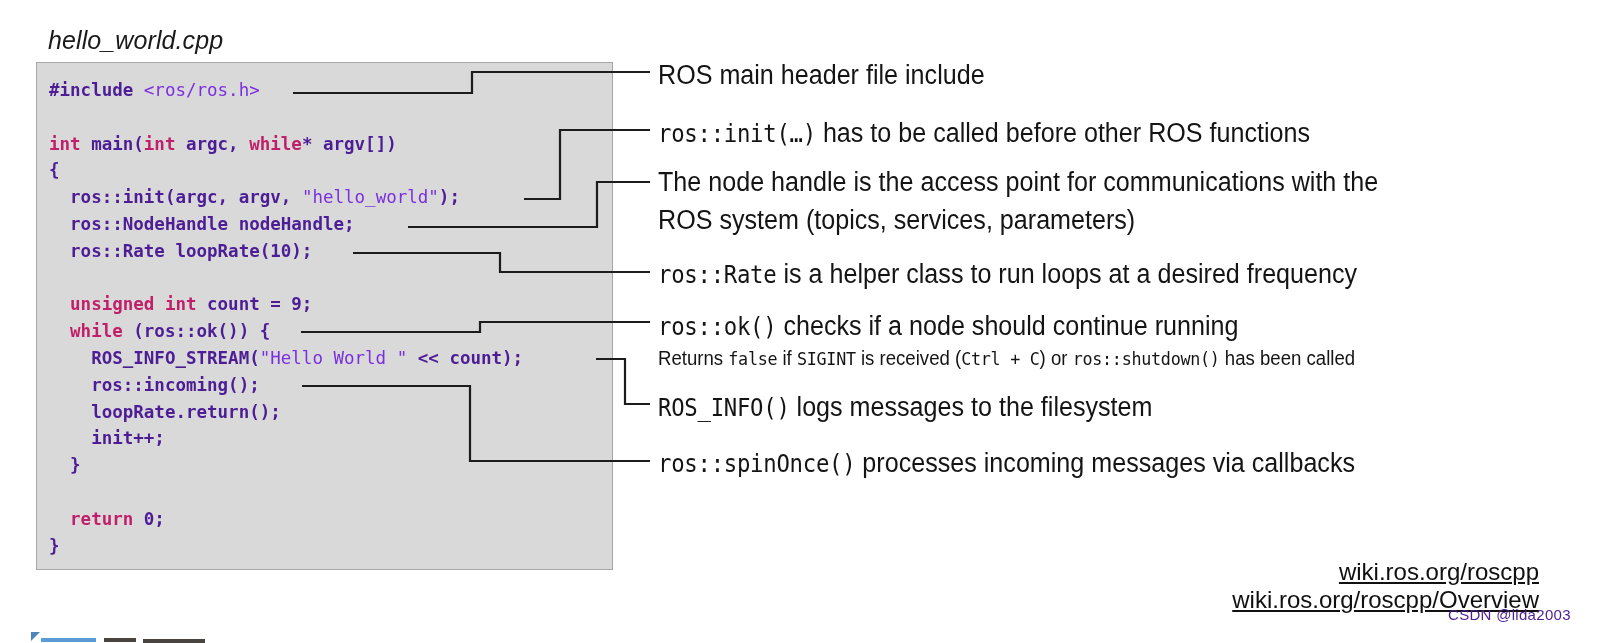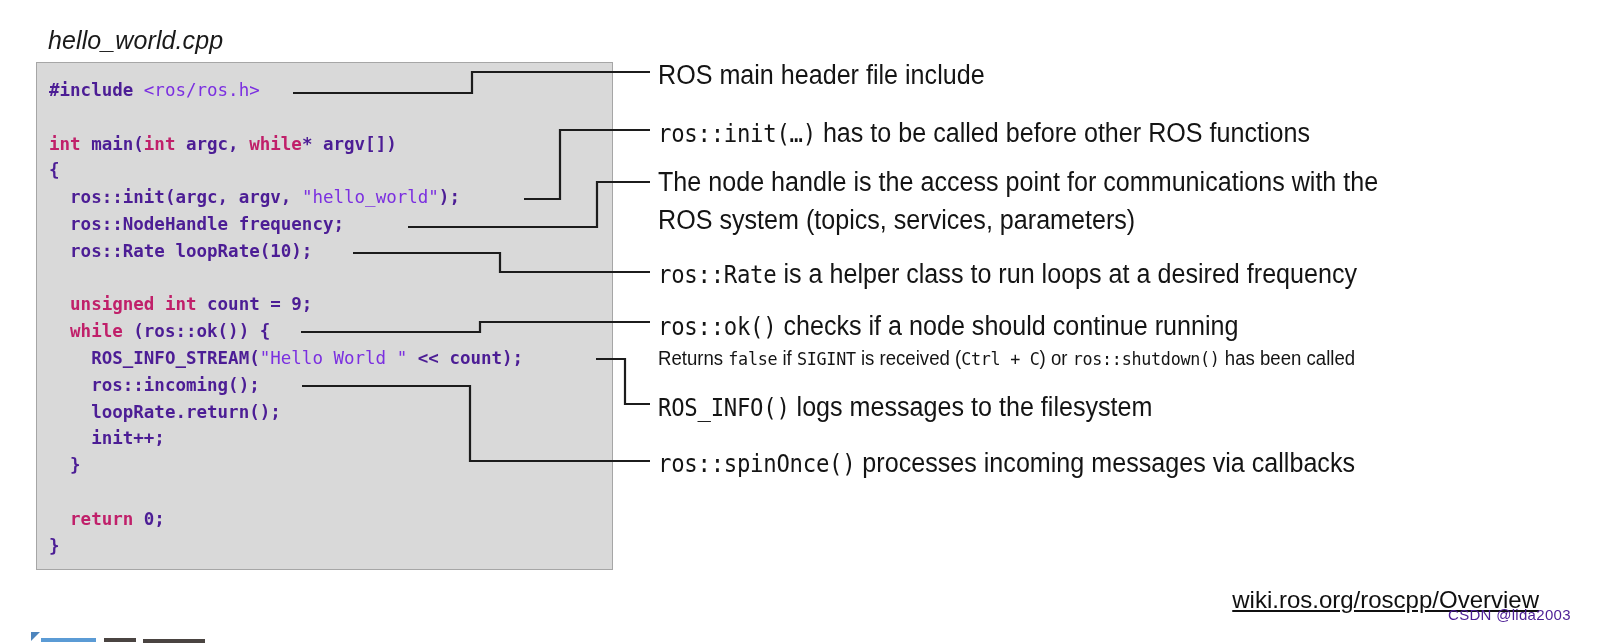--- a/index.html
+++ b/index.html
@@ -202,21 +202,21 @@
 <div id="slide">
 
   <div id="file-title">hello_world.cpp</div>
 
   <div id="code-box">
     <div id="code-text"><span class="plain">#include </span><span class="str">&lt;ros/ros.h&gt;</span>
 <span class="plain"> </span>
 <span class="kw">int</span><span class="plain"> main(</span><span class="kw">int</span><span class="plain"> argc, </span><span class="kw">while</span><span class="plain">* argv[])</span>
 <span class="plain">{</span>
 <span class="plain">  ros::init(argc, argv, </span><span class="str">"hello_world"</span><span class="plain">);</span>
-<span class="plain">  ros::NodeHandle frequency;</span>
+<span class="plain">  ros::NodeHandle nodeHandle;</span>
 <span class="plain">  ros::Rate loopRate(10);</span>
 <span class="plain"> </span>
 <span class="kw">  unsigned int</span><span class="plain"> count = 9;</span>
 <span class="kw">  while</span><span class="plain"> (ros::ok()) {</span>
 <span class="plain">    ROS_INFO_STREAM(</span><span class="str">"Hello World "</span><span class="plain"> &lt;&lt; count);</span>
 <span class="plain">    ros::incoming();</span>
 <span class="plain">    loopRate.return();</span>
 <span class="plain">    init++;</span>
 <span class="plain">  }</span>
 <span class="plain"> </span>
@@ -270,20 +270,21 @@
 
   <div class="ann" style="left:658px; top:388px;">
     <span class="mono">ROS_INFO()</span><span> logs messages to the filesystem</span>
   </div>
 
   <div class="ann" style="left:658px; top:444px;">
     <span class="mono">ros::spinOnce()</span><span> processes incoming messages via callbacks</span>
   </div>
 
 
+  <a id="link-roscpp" class="link" href="#">wiki.ros.org/roscpp</a>
   <a id="link-overview" class="link" href="#">wiki.ros.org/roscpp/Overview</a>
 
   <div id="csdn-watermark">CSDN @lida2003</div>
 
   <div id="strip-arrow"></div>
   <div id="strip-blue"></div>
   <div id="strip-dark1"></div>
   <div id="strip-dark2"></div>
 
 </div>

